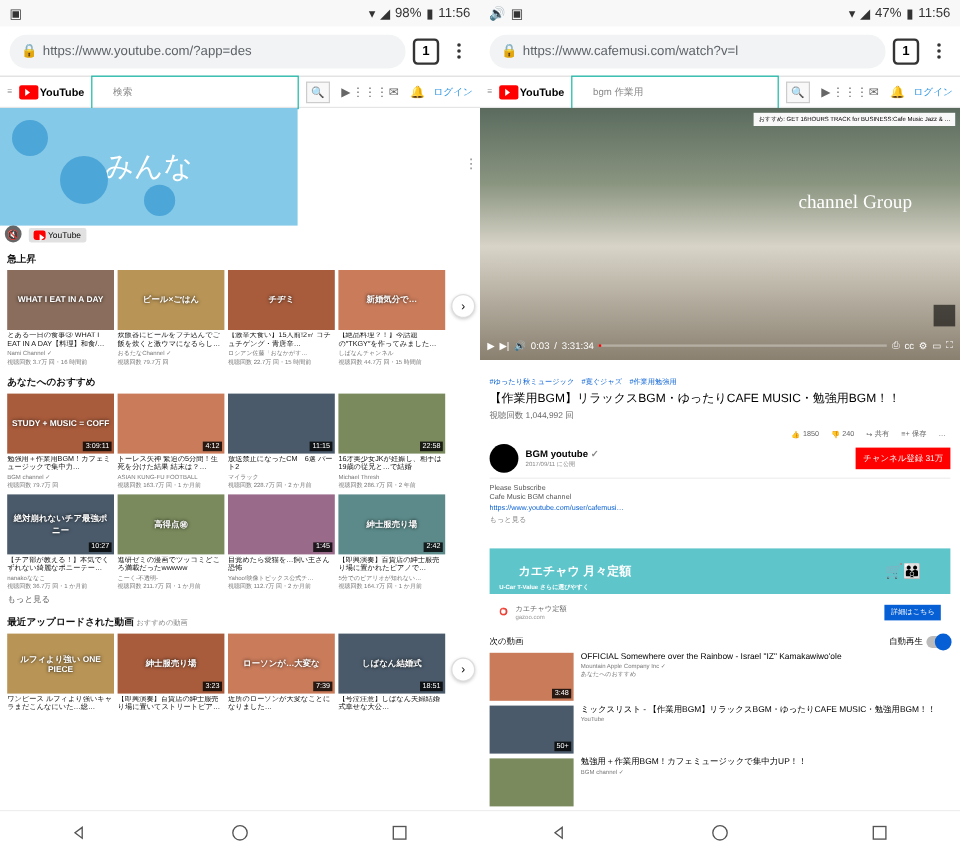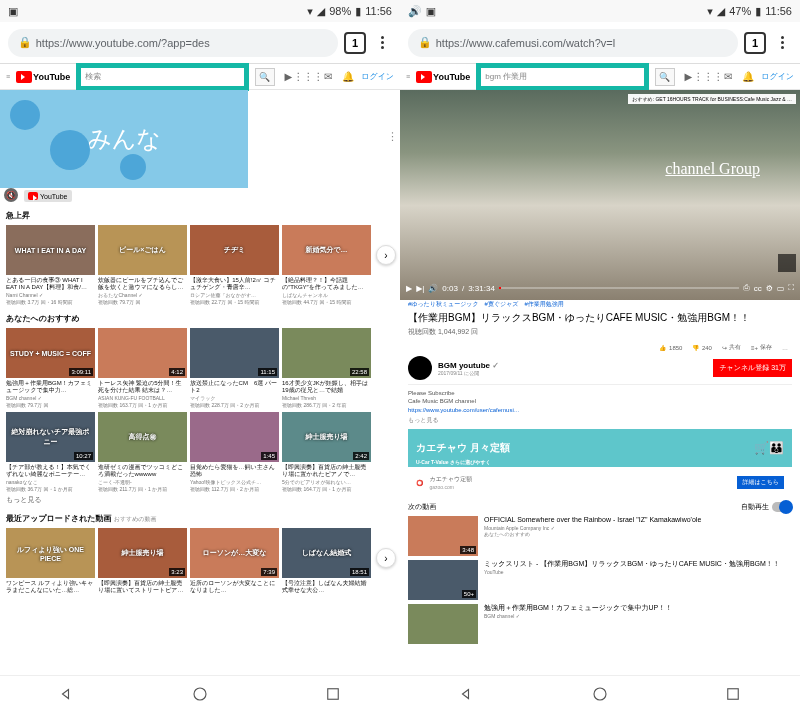--- a/index.html
+++ b/index.html
@@ -11,21 +11,21 @@
 .urlbar { height: 42px; display: flex; align-items: center; padding: 0 8px; gap: 6px; border-bottom: 1px solid #ddd; }
 .url-pill { flex: 1; height: 28px; background: #f1f3f4; border-radius: 14px; display: flex; align-items: center; padding: 0 10px; font-size: 11px; color: #5f6368; overflow: hidden; white-space: nowrap; }
 .lock { color: #0b8043; margin-right: 4px; font-size: 11px; }
 .tab-count { width: 22px; height: 22px; border: 2px solid #333; border-radius: 4px; display: flex; align-items: center; justify-content: center; font-size: 11px; font-weight: bold; }
 .menu-dots { width: 20px; display: flex; flex-direction: column; align-items: center; gap: 2px; }
 .menu-dots span { width: 3px; height: 3px; background: #333; border-radius: 50%; }
 .yt-header { height: 26px; display: flex; align-items: center; padding: 0 6px; gap: 6px; border-bottom: 1px solid #e5e5e5; }
 .yt-logo { display: flex; align-items: center; gap: 1px; font-size: 9px; font-weight: bold; }
 .yt-logo-icon { width: 16px; height: 12px; background: #ff0000; border-radius: 2px; position: relative; }
 .yt-logo-icon::after { content: ''; position: absolute; left: 5px; top: 3px; border-left: 4px solid #fff; border-top: 3px solid transparent; border-bottom: 3px solid transparent; }
-.search-box { flex: 1; height: 28px; border: 5px solid #14b8a6; padding: 0 4px; font-size: 8px; display: flex; align-items: center; color: #888; }
+.search-box { flex: 1; height: 28px; border: 1px solid #14b8a6; padding: 0 17px; font-size: 8px; display: flex; align-items: center; color: #888; }
 .search-btn { width: 20px; height: 18px; border: 1px solid #ccc; background: #f8f8f8; display: flex; align-items: center; justify-content: center; font-size: 9px; }
 .header-icons { display: flex; gap: 6px; align-items: center; }
 .header-icons span { width: 14px; height: 14px; display: flex; align-items: center; justify-content: center; color: #666; font-size: 10px; }
 .login-link { color: #2793e6; font-size: 8px; }
 .content { flex: 1; overflow: hidden; }
 .ad-banner { position: relative; height: 98px; display: flex; }
 .ad-left { width: 62%; background: #85c9e8; display: flex; align-items: center; justify-content: center; font-size: 24px; color: #fff; font-weight: normal; position: relative; }
 .ad-dot { position: absolute; border-radius: 50%; background: #4da6d8; }
 .ad-right { width: 38%; background: #2a3a6e; padding: 6px; color: #fff; font-size: 6px; }
 .ad-logo { background: #fff; color: #1a3a8f; padding: 2px 4px; font-style: italic; font-weight: bold; font-size: 12px; display: inline-block; margin-bottom: 4px; }
@@ -45,35 +45,35 @@
 .video-meta { font-size: 5px; color: #777; line-height: 1.3; }
 .more-link { color: #666; font-size: 7px; text-align: left; margin-top: 3px; }
 .navbar { height: 36px; display: flex; align-items: center; justify-content: space-around; border-top: 1px solid #eee; }
 .nav-icon { width: 18px; height: 18px; }
 
 .player { width: 100%; height: 210px; background: #222 linear-gradient(180deg, #5a6b5e 0%, #8a9580 30%, #d8d4c8 55%, #8a8070 100%); position: relative; display:flex; align-items:center; justify-content:center; }
 .player-overlay { position: absolute; top: 4px; right: 4px; background: rgba(255,255,255,0.95); font-size: 5px; padding: 2px 4px; max-width: 180px; overflow: hidden; white-space: nowrap; }
 .player-controls { position: absolute; bottom: 0; left: 0; right: 0; height: 24px; display: flex; align-items: center; padding: 0 6px; gap: 4px; color: #fff; font-size: 8px; }
 .progress { flex: 1; height: 2px; background: rgba(255,255,255,0.3); position: relative; }
 .progress-fill { position: absolute; left: 0; top: 0; height: 100%; background: #ff0000; width: 1%; }
-.player-text { position:absolute; color:#fff; font-family: cursive; font-size: 16px; right: 40px; top: 70px; text-decoration: underline; }
-.watch-info { padding: 0 8px; }
+.player-text { position:absolute; color:#fff; font-family: cursive; font-size: 16px; right: 40px; top: 70px; }
+.watch-info { padding: 14px 8px; }
 .tags { color: #065fd4; font-size: 6px; margin-bottom: 2px; }
 .watch-title { font-size: 10px; font-weight: normal; margin-bottom: 2px; }
 .views { font-size: 7px; color: #666; margin-bottom: 6px; }
 .actions { display: flex; gap: 10px; align-items: center; font-size: 6px; color: #666; justify-content: flex-end; padding-right: 4px; }
 .act { display: flex; gap: 2px; align-items: center; }
 .channel-row { display: flex; align-items: center; gap: 6px; padding: 4px 0; border-bottom: 1px solid #eee; margin-bottom: 4px; }
 .avatar { width: 24px; height: 24px; background: #000; border-radius: 50%; }
 .ch-name { font-size: 8px; font-weight: bold; }
 .ch-date { font-size: 5px; color: #888; }
 .sub-btn { background: #ff0000; color: #fff; font-size: 7px; padding: 4px 6px; margin-left: auto; }
 .desc { font-size: 6px; color: #555; line-height: 1.4; }
 .desc a { color: #065fd4; }
-.promo { margin: 4px 8px; height: 38px; background: #5ec6cb; display: flex; align-items: center; padding: 0 8px; color: #fff; font-size: 10px; font-weight: bold; position: relative; justify-content: flex-end; }
+.promo { margin: 4px 8px; height: 38px; background: #5ec6cb; display: flex; align-items: center; padding: 0 24px; color: #fff; font-size: 10px; font-weight: bold; position: relative; justify-content: flex-end; }
 .promo-sub { background: #fff; color: #666; font-size: 6px; padding: 4px 8px; margin: 0 8px 4px; display: flex; align-items: center; gap: 6px; }
 .promo-btn { background: #065fd4; color: #fff; padding: 2px 5px; margin-left: auto; font-size: 6px; }
 .next-section { padding: 4px 8px; }
 .next-header { display: flex; justify-content: space-between; font-size: 7px; margin-bottom: 4px; align-items: center; }
 .autoplay { display: flex; align-items: center; gap: 3px; }
 .toggle { width: 20px; height: 10px; background: #bbb; border-radius: 5px; position: relative; }
 .toggle::after { content: ''; position: absolute; right: -1px; top: -2px; width: 14px; height: 14px; background: #065fd4; border-radius: 50%; }
 .next-item { display: flex; gap: 6px; margin-bottom: 4px; }
 .next-thumb { width: 70px; height: 40px; background: #666; position: relative; flex-shrink: 0; }
 .next-info { flex: 1; }

